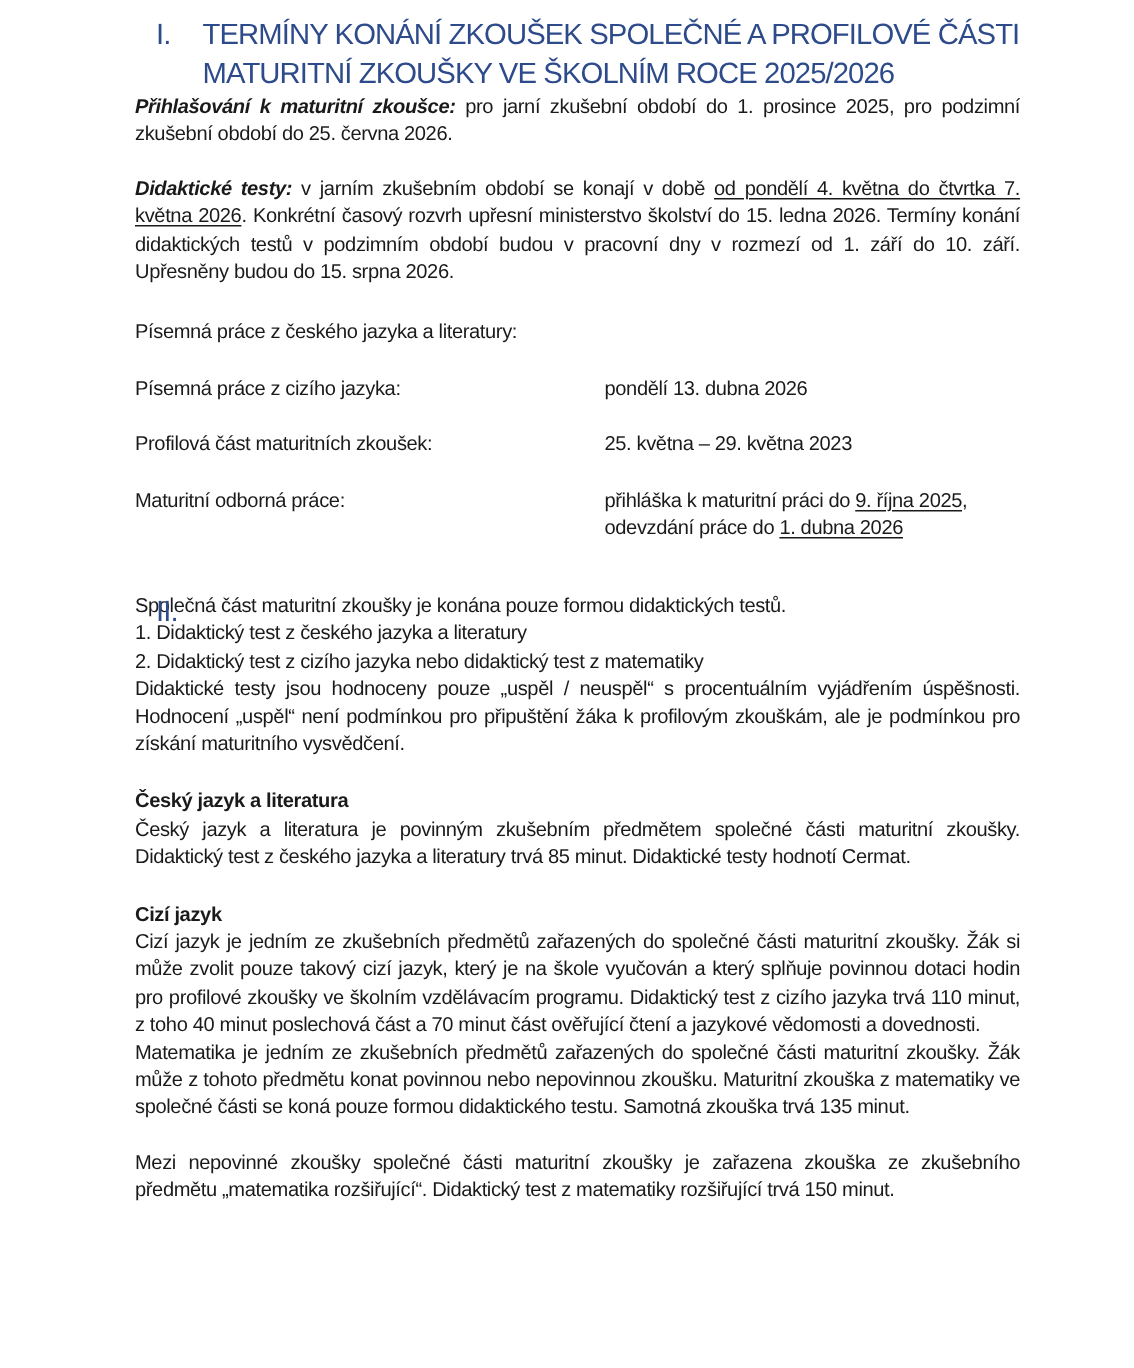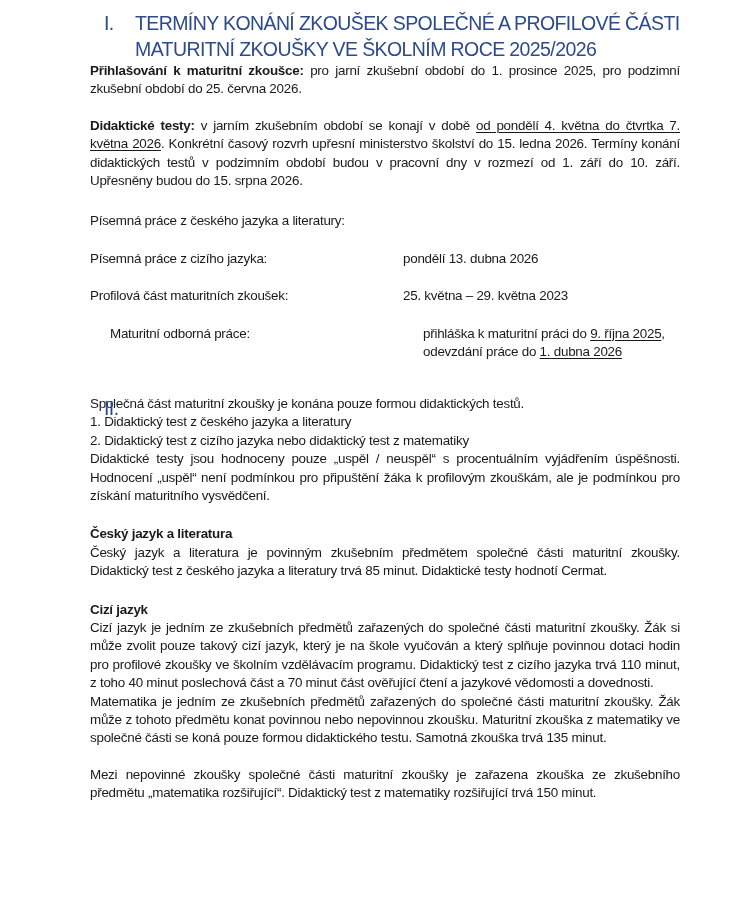--- a/index.html
+++ b/index.html
@@ -33,36 +33,36 @@
       padding-left: 45px;
       margin: 0;
       font-weight: normal;
     }
     .heading .num {
       position: absolute;
       left: 14px;
       top: 0;
     }
     .h1 { margin-top: 10px; }
-    .b { font-weight: bold; }
+    .b { font-weight: bold; font-style: italic; }
     .u { text-decoration: underline; text-decoration-thickness: 1px; text-underline-offset: 2px; }
     p { margin: 0; }
     .justify { text-align: justify; }
     .gap { height: 18px; }
     .row {
       display: flex;
       height: 37.5px;
     }
     .row .label {
       width: 313px;
       font-weight: normal;
       flex-shrink: 0;
     }
     .row .value { flex: 1; }
-    .row.tall { height: 46px; margin-left: 20px; }
+    .row.tall { height: 46px; }
     .h2 { margin-top: 24px; }
     .sub { font-weight: bold; margin-top: 20px; }
   </style>
 </head>
 <body>
 
 <div class="page">
 
   <h1 class="heading h1">
     <span class="num">I.</span>

